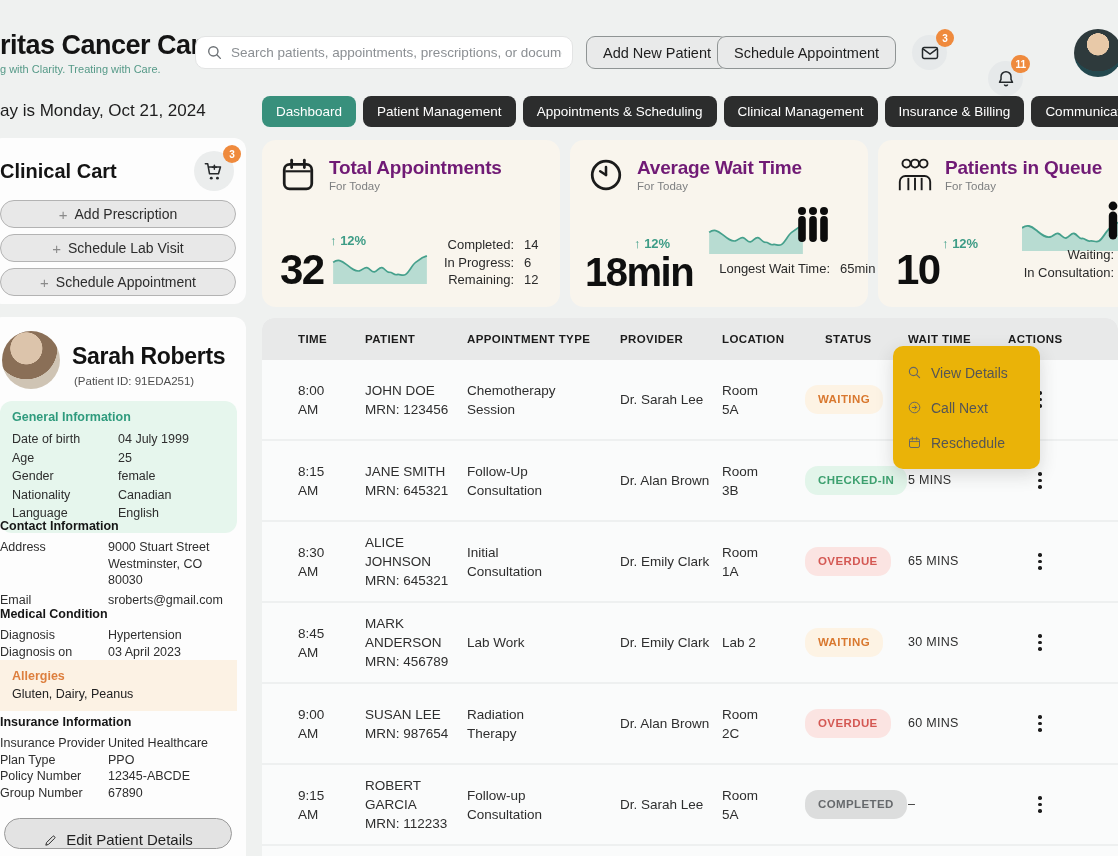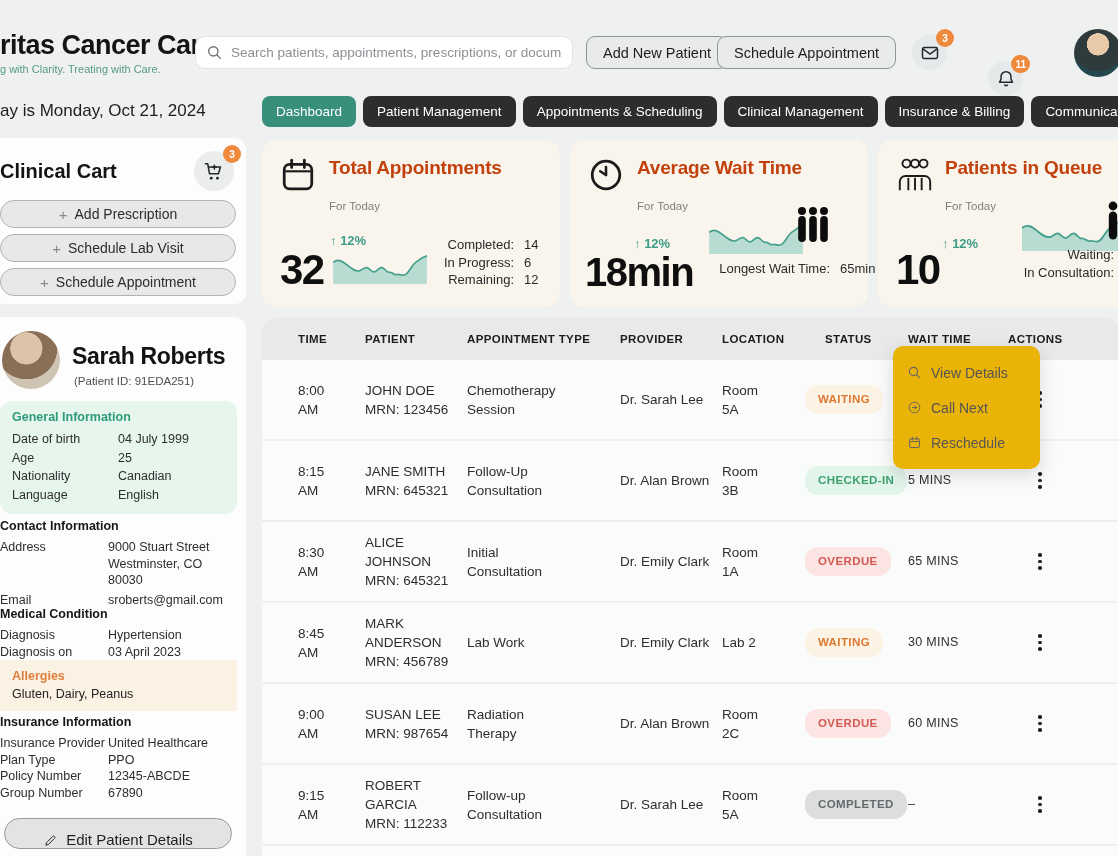--- a/index.html
+++ b/index.html
@@ -36,22 +36,22 @@
   .tab { height:31px; border-radius:8px; background:#2c2d2d; color:#fff; font-size:13.5px;
          display:flex; align-items:center; padding:0 14px; white-space:nowrap; cursor:pointer; }
   .tab.active { background:#38907c; }
   .tab.last { min-width:140px; }
 
   
   .cards { position:absolute; left:262px; top:140px; display:flex; gap:10px; }
   .card { position:relative; width:298px; height:167px; background:#f9f5ed; border-radius:14px; flex:none; }
   .card-head { display:flex; gap:13px; padding:17px 18px 0 18px; }
   .card-ico { flex:none; width:36px; }
-  .card-title { font-size:19px; font-weight:bold; color:#c2410c; letter-spacing:-0.2px; }
-  .card-sub { font-size:11.5px; color:#7d7f80; margin-top:21px; }
+  .card-title { font-size:19px; font-weight:bold; color:#701a75; letter-spacing:-0.2px; }
+  .card-sub { font-size:11.5px; color:#7d7f80; margin-top:1px; }
   .trend { position:absolute; font-size:13px; color:#3d9c86; font-weight:bold; }
   .bigval { position:absolute; font-weight:800; color:#0f0f0f; letter-spacing:-1.5px; line-height:1; }
   .spark { position:absolute; }
   .persons { position:absolute; }
   .details { position:absolute; font-size:13px; color:#2a2a2a; line-height:17.5px; }
   .drow { display:flex; justify-content:flex-end; gap:10px; }
   .dlabel { text-align:right; }
   .dval { width:20px; text-align:left; }
   .card1 .trend { left:68px; top:93px; }  .card1 .bigval { left:18px; top:109px; font-size:42px; }
   .card1 .spark { left:70px; top:114px; } .card1 .details { right:16px; top:96px; }
@@ -346,20 +346,24 @@
       <div class="sect-h">General Information</div>
       <div class="kv">
           <span class="k">Date of birth</span>
           <span class="v">04 July 1999</span>
         </div>
       <div class="kv">
           <span class="k">Age</span>
           <span class="v">25</span>
         </div>
       <div class="kv">
+          <span class="k">Gender</span>
+          <span class="v">female</span>
+        </div>
+      <div class="kv">
           <span class="k">Nationality</span>
           <span class="v">Canadian</span>
         </div>
       <div class="kv">
           <span class="k">Language</span>
           <span class="v">English</span>
         </div>
     </div>
 
     <div class="sect contact">

